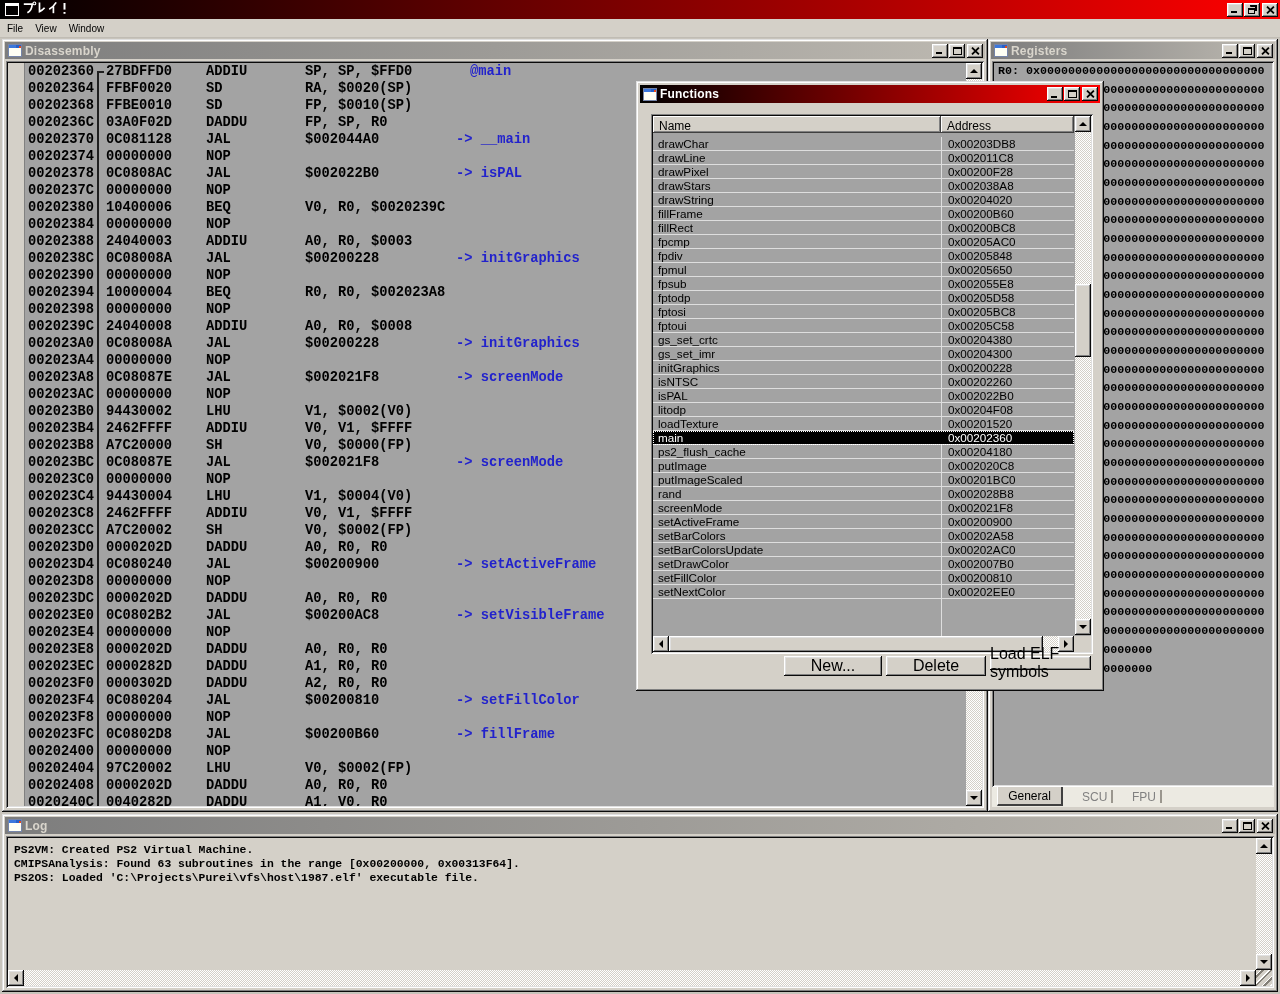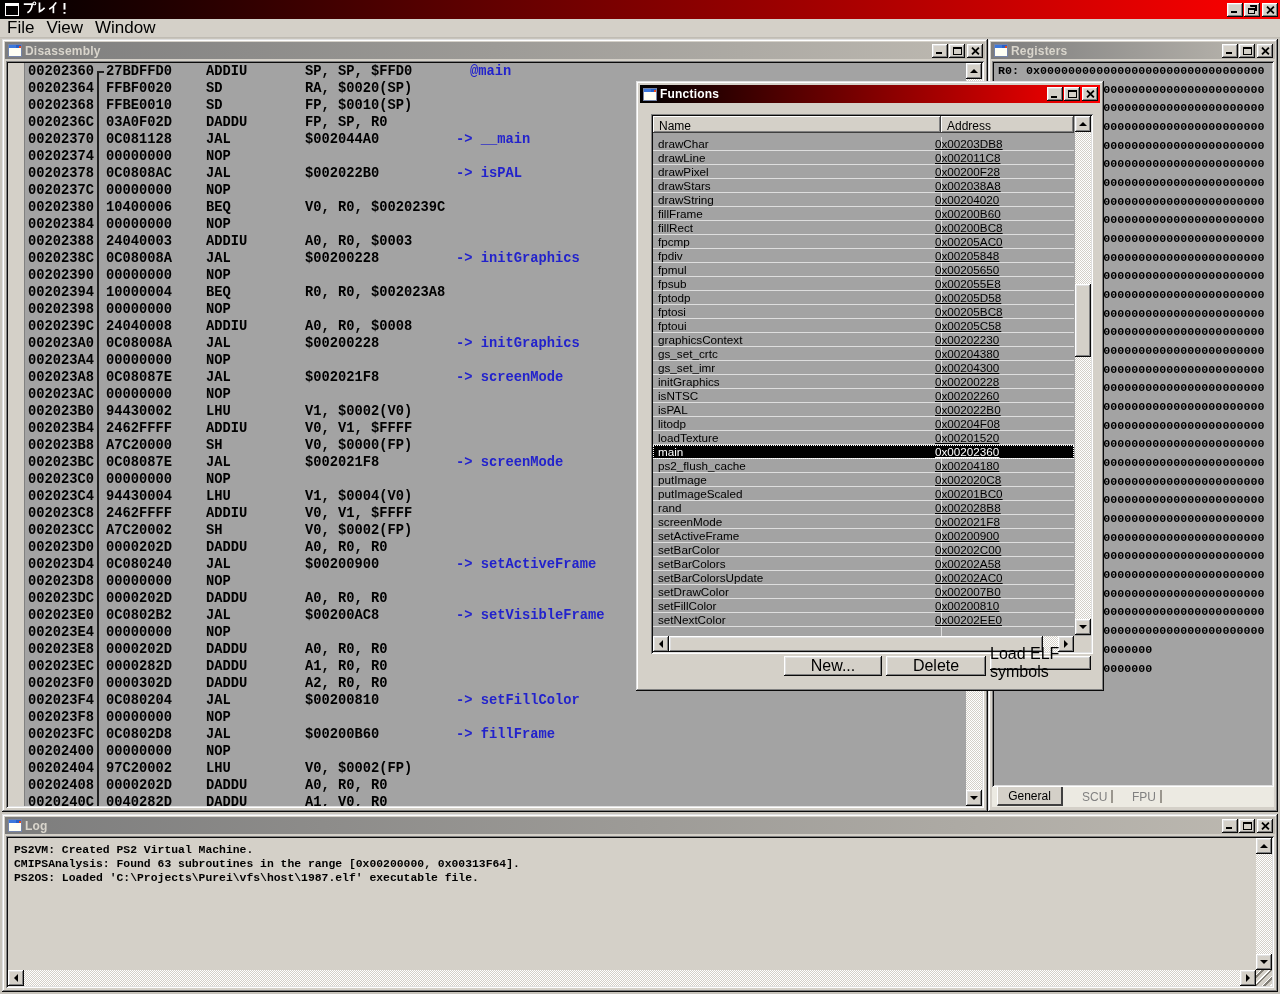--- a/index.html
+++ b/index.html
@@ -74,21 +74,21 @@
   background:linear-gradient(90deg,#000000,#ff0000);
   display:flex; align-items:center; padding:0 2px;
 }
 #main-title-icon { width:14px; height:13px; margin:0 3px; }
 #main-title-text { margin-left:1px; }
 #menubar {
   position:absolute; left:0; top:19px; width:1280px; height:19px;
   background:#d4d0c8; display:flex; align-items:stretch; padding-left:1px;
   border-bottom:1px solid #c0bcb4;
 }
-.menu-item { padding:0 6px; display:flex; align-items:center; font-size:17px; transform:translateZ(0); }
+.menu-item { padding:0 6px; display:flex; align-items:center; font-size:10px; transform:translateZ(0); }
 #mdi { position:absolute; left:0; top:38px; width:1280px; height:956px; background:#c8c4bc; }
 
 
 #win-disasm   { left:2px;  top:1px;  width:986px;  height:773px; }
 #disasm-body  { position:absolute; left:4px; top:22px; right:4px; bottom:4px; }
 #disasm-gutter { position:absolute; left:2px; top:2px; bottom:2px; width:17px; background:#d4d0c8; border-right:1px solid #808080; }
 #disasm-rows  { position:absolute; left:20px; top:2px; right:18px; bottom:2px; background:transparent; overflow:hidden; transform:translateZ(0); }
 .drow { position:relative; height:17px; line-height:17px; white-space:pre; font-size:13.75px; }
 .drow span { position:absolute; top:0; }
 .d-addr { left:2px; }
@@ -139,21 +139,21 @@
   position:absolute; top:2px; height:17px; background:#d4d0c8;
   box-shadow: inset -1px -1px #404040, inset 1px 1px #ffffff, inset -2px -2px #808080;
   display:flex; align-items:flex-end; padding-left:6px; font-size:12px;
 }
 #hdr-name { left:2px; width:288px; }
 #hdr-address { left:290px; width:133px; }
 #func-rows { position:absolute; left:2px; top:19px; width:421px; height:503px; background:transparent; overflow:hidden; padding-top:4px; transform:translateZ(0); }
 .frow { position:relative; height:14px; border-bottom:1px solid #dedede; line-height:13px; font-size:11.7px; }
 .frow span { position:absolute; top:0; }
 .f-name { left:5px; }
-.f-addr { left:282px;text-decoration:underline; }
+.f-addr { left:295px; }
 .frow.selected { background:rgba(0,0,0,0.999); color:#fff; outline:1px dotted #fff; outline-offset:-1px; }
 #func-colsep { position:absolute; left:288px; top:4px; bottom:0; width:1px; background:#dedede; }
 #func-vscroll { right:2px; top:2px; height:519px; left:auto; }
 #func-hscroll { left:2px; bottom:2px; width:421px; top:auto; }
 #func-corner { position:absolute; right:2px; bottom:2px; width:17px; height:16px; background:#d4d0c8; }
 .btn {
   position:absolute; background:#d4d0c8;
   box-shadow: inset -1px -1px #0a0a0a, inset 1px 1px #ffffff, inset -2px -2px #808080, inset 2px 2px #dfdfdf;
   display:flex; align-items:center; justify-content:center; font-size:16px;
 }
@@ -789,24 +789,20 @@
           </div>
           <div class="frow">
             <span class="f-name">fptosi</span>
             <span class="f-addr">0x00205BC8</span>
           </div>
           <div class="frow">
             <span class="f-name">fptoui</span>
             <span class="f-addr">0x00205C58</span>
           </div>
           <div class="frow">
-            <span class="f-name">graphicsContext</span>
-            <span class="f-addr">0x00202230</span>
-          </div>
-          <div class="frow">
             <span class="f-name">gs_set_crtc</span>
             <span class="f-addr">0x00204380</span>
           </div>
           <div class="frow">
             <span class="f-name">gs_set_imr</span>
             <span class="f-addr">0x00204300</span>
           </div>
           <div class="frow">
             <span class="f-name">initGraphics</span>
             <span class="f-addr">0x00200228</span>
@@ -847,24 +843,20 @@
             <span class="f-name">rand</span>
             <span class="f-addr">0x002028B8</span>
           </div>
           <div class="frow">
             <span class="f-name">screenMode</span>
             <span class="f-addr">0x002021F8</span>
           </div>
           <div class="frow">
             <span class="f-name">setActiveFrame</span>
             <span class="f-addr">0x00200900</span>
-          </div>
-          <div class="frow">
-            <span class="f-name">setBarColor</span>
-            <span class="f-addr">0x00202C00</span>
           </div>
           <div class="frow">
             <span class="f-name">setBarColors</span>
             <span class="f-addr">0x00202A58</span>
           </div>
           <div class="frow">
             <span class="f-name">setBarColorsUpdate</span>
             <span class="f-addr">0x00202AC0</span>
           </div>
           <div class="frow">

